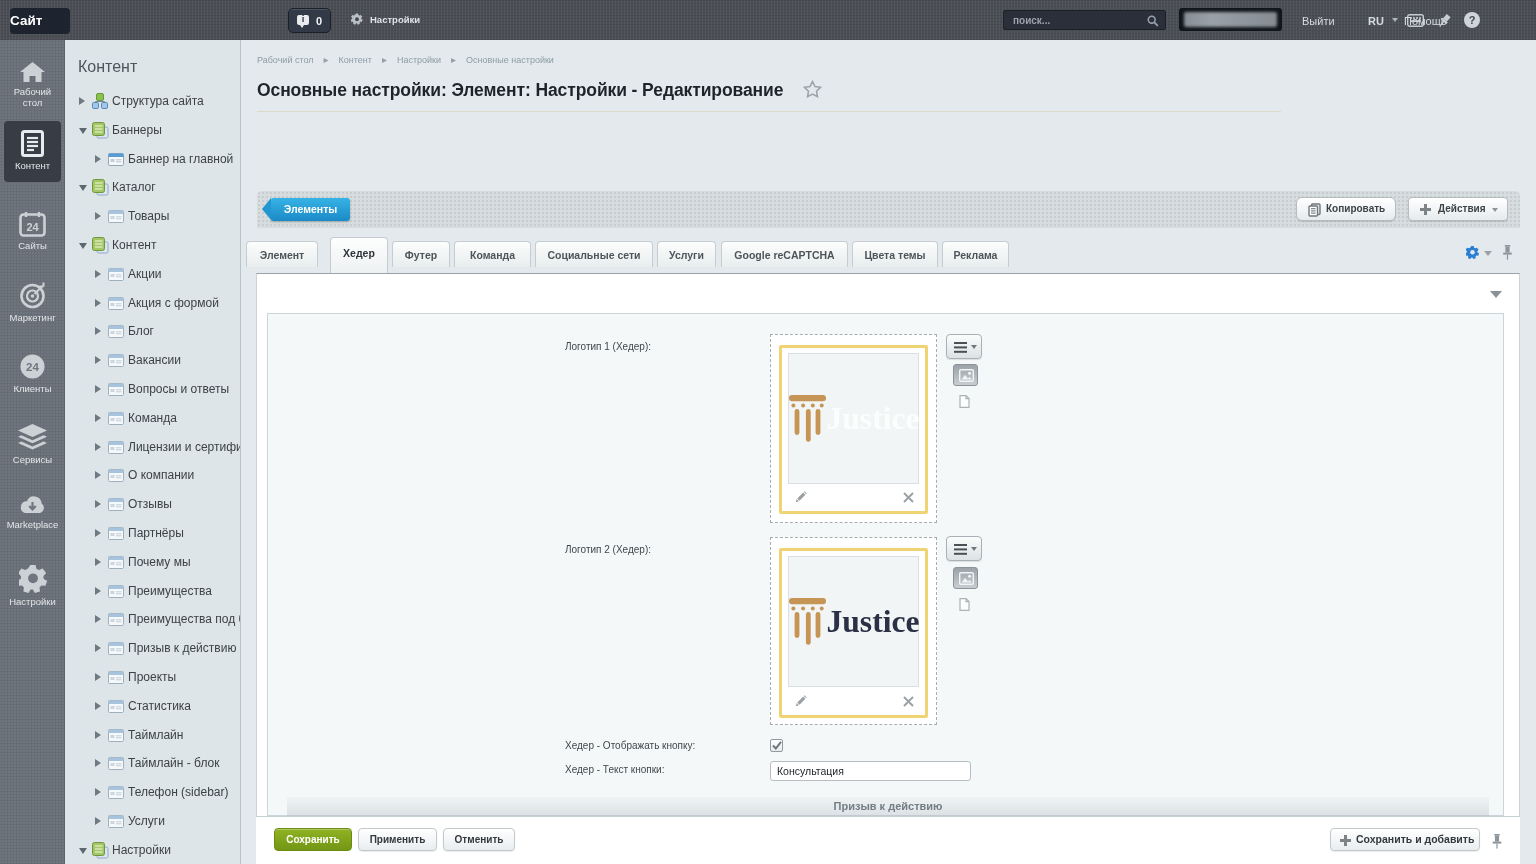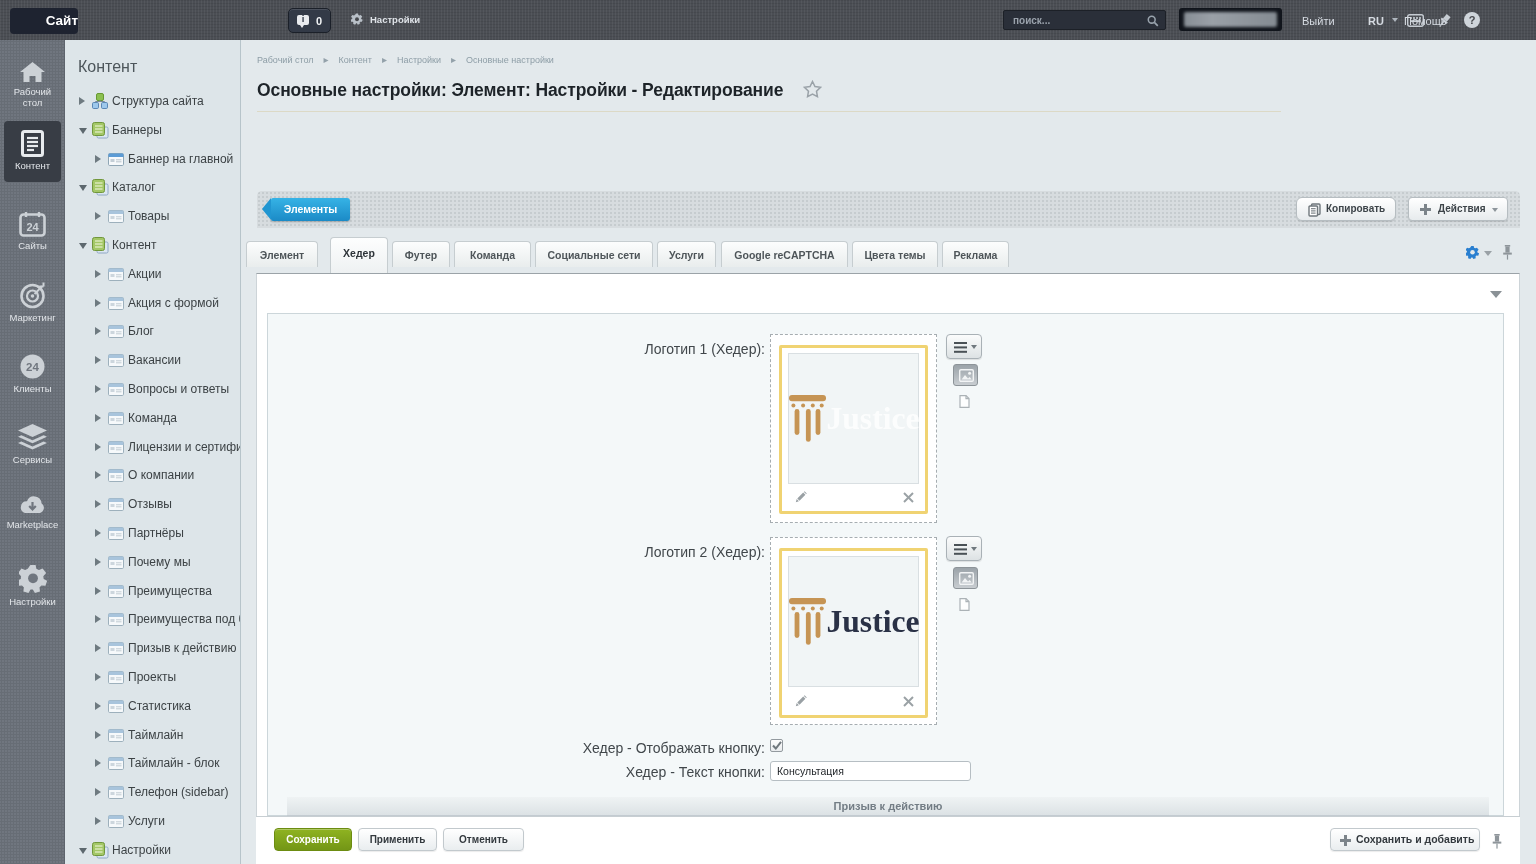--- a/index.html
+++ b/index.html
@@ -9,22 +9,22 @@
   #page { position:relative; width:1536px; height:864px; background:#e3e9ec; overflow:hidden; }
   .abs { position:absolute; }
 
   
   #topbar { position:absolute; left:0; top:0; width:1536px; height:40px;
     background-color:#4b4e54;
     background-image:
       repeating-linear-gradient(90deg, rgba(255,255,255,.05) 0 1px, rgba(0,0,0,0) 1px 3px),
       repeating-linear-gradient(0deg, rgba(0,0,0,.08) 0 1px, rgba(0,0,0,0) 1px 3px);
   }
-  #tab-site { position:absolute; left:10px; top:8px; width:68px; height:26px; background:#1e2330;
-    border-radius:4px; color:#fff; font-size:13.5px; font-weight:bold; text-align:right; line-height:26px;padding-left:20px; }
+  #tab-site { position:absolute; left:10px; top:8px; width:60px; height:26px; background:#1e2330;
+    border-radius:4px; color:#fff; font-size:13.5px; font-weight:bold; text-align:left; line-height:26px; }
   #tab-admin { position:absolute; left:84px; top:7px; width:186px; height:33px;
     background:linear-gradient(#ffffff, #e9eef1); border-radius:5px 5px 0 0;
     color:#2f3740; font-size:13px; font-weight:bold; text-align:center; line-height:32px; }
   #badge { position:absolute; left:288px; top:8px; width:43px; height:25px; background:#333a47;
     border:1px solid #1b2029; border-radius:5px; box-shadow:inset 0 1px 0 rgba(255,255,255,.12); }
   #badge .bicon { position:absolute; left:8px; top:6px; width:12px; height:10px; background:#e9ebee; border-radius:2px; }
   #badge .bicon:before { content:""; position:absolute; left:3px; bottom:-3px; width:0; height:0; border-top:3px solid #e9ebee; border-left:2.5px solid transparent; border-right:2.5px solid transparent; }
   #badge .bicon:after { content:"i"; position:absolute; left:0; top:-2px; width:12px; text-align:center; color:#333a47; font-size:9.5px; font-weight:bold; }
   #badge .bnum { position:absolute; left:27px; top:6px; color:#f2f4f6; font-size:11px; font-weight:bold; }
   .topset { position:absolute; top:14px; color:#dfe3e8; font-size:9.5px; font-weight:bold; }
@@ -86,21 +86,21 @@
     background:linear-gradient(#fdfefe,#eef1f2); border:1px solid #c6cdd0; border-bottom:none;
     border-radius:4px 4px 0 0; color:#2e3439; font-size:10.5px; font-weight:bold; text-align:center; line-height:30px; z-index:5; }
 
   
   #panel { position:absolute; left:256px; top:273px; width:1264px; height:543px; background:#fff;
     border-top:1px solid #9ba3a8; border-left:1px solid #cdd4d8; border-right:1px solid #cdd4d8; }
   #collapse { position:absolute; left:1490px; top:291px; width:0; height:0;
     border-top:7px solid #8a9196; border-left:6.5px solid transparent; border-right:6.5px solid transparent; }
   #innerbox { position:absolute; left:267px; top:313px; width:1237px; height:503px; background:#f4f8f9; border:1px solid #ccd6da; }
 
-  .flabel { position:absolute; font-size:14px; color:#41474b; text-align:right; width:200px; }
+  .flabel { position:absolute; font-size:10px; color:#41474b; width:200px; }
 
   .dashbox { position:absolute; left:770px; width:167px; background:#fff; border:1px dashed #a6adb1; }
   .yellowbox { position:absolute; left:8px; top:10px; width:149px; background:#fff; border:3px solid #f0d372; border-radius:2px; }
   .imgarea { position:absolute; left:6px; top:5px; width:131px; height:131px; background:#f1f5f6; border:1px solid #d9dfe2; }
   .logo { position:absolute; }
 
   
   .mini-menu { position:absolute; left:946px; width:36px; height:25px; background:linear-gradient(#fbfcfc,#dde2e4);
     border:1px solid #a9b1b6; border-radius:4px; box-shadow:0 1px 1px rgba(0,0,0,.1); }
   .mini-img { position:absolute; left:953px; width:25px; height:22px; background:linear-gradient(#9ba3a9,#c8cdd1);
@@ -764,21 +764,21 @@
         <path d="M1 4.5l2.8 3L9 .8" fill="none" stroke="#70787d" stroke-width="2"></path>
       </svg>
     </div>
   <div class="flabel" style="left:565px;top:764px">Хедер - Текст кнопки:</div>
   <div id="txtinput">Консультация</div>
   <div id="ctabar">Призыв к действию</div>
 
   <div id="bottombar"></div>
   <div class="bbtn" id="b-save">Сохранить</div>
   <div class="bbtn bbtn-w" style="left:358px;width:79px">Применить</div>
-  <div class="bbtn bbtn-w" style="left:443px;width:81px">Отменить</div>
+  <div class="bbtn bbtn-w" style="left:443px;width:72px">Отменить</div>
   <div class="bbtn bbtn-w" style="left:1330px;width:150px;white-space:nowrap;text-align:left;font-size:10.5px;">
     <svg style="position:absolute;left:9px;top:6px" width="11" height="11" viewBox="0 0 11 11">
         <path d="M4 0h3v4h4v3H7v4H4V7H0V4h4z" fill="#7c848a"></path>
       </svg>
     <span style="position:absolute;left:25px;top:0">Сохранить и добавить</span>
   </div>
   <svg class="abs" style="left:1492px;top:834px" width="10" height="15" viewBox="0 0 10 15">
       <g fill="#8e959a">
         <rect x="2.3" y="0" width="5.4" height="1.6"></rect>
         <rect x="2.9" y="1.6" width="4.2" height="6"></rect>

